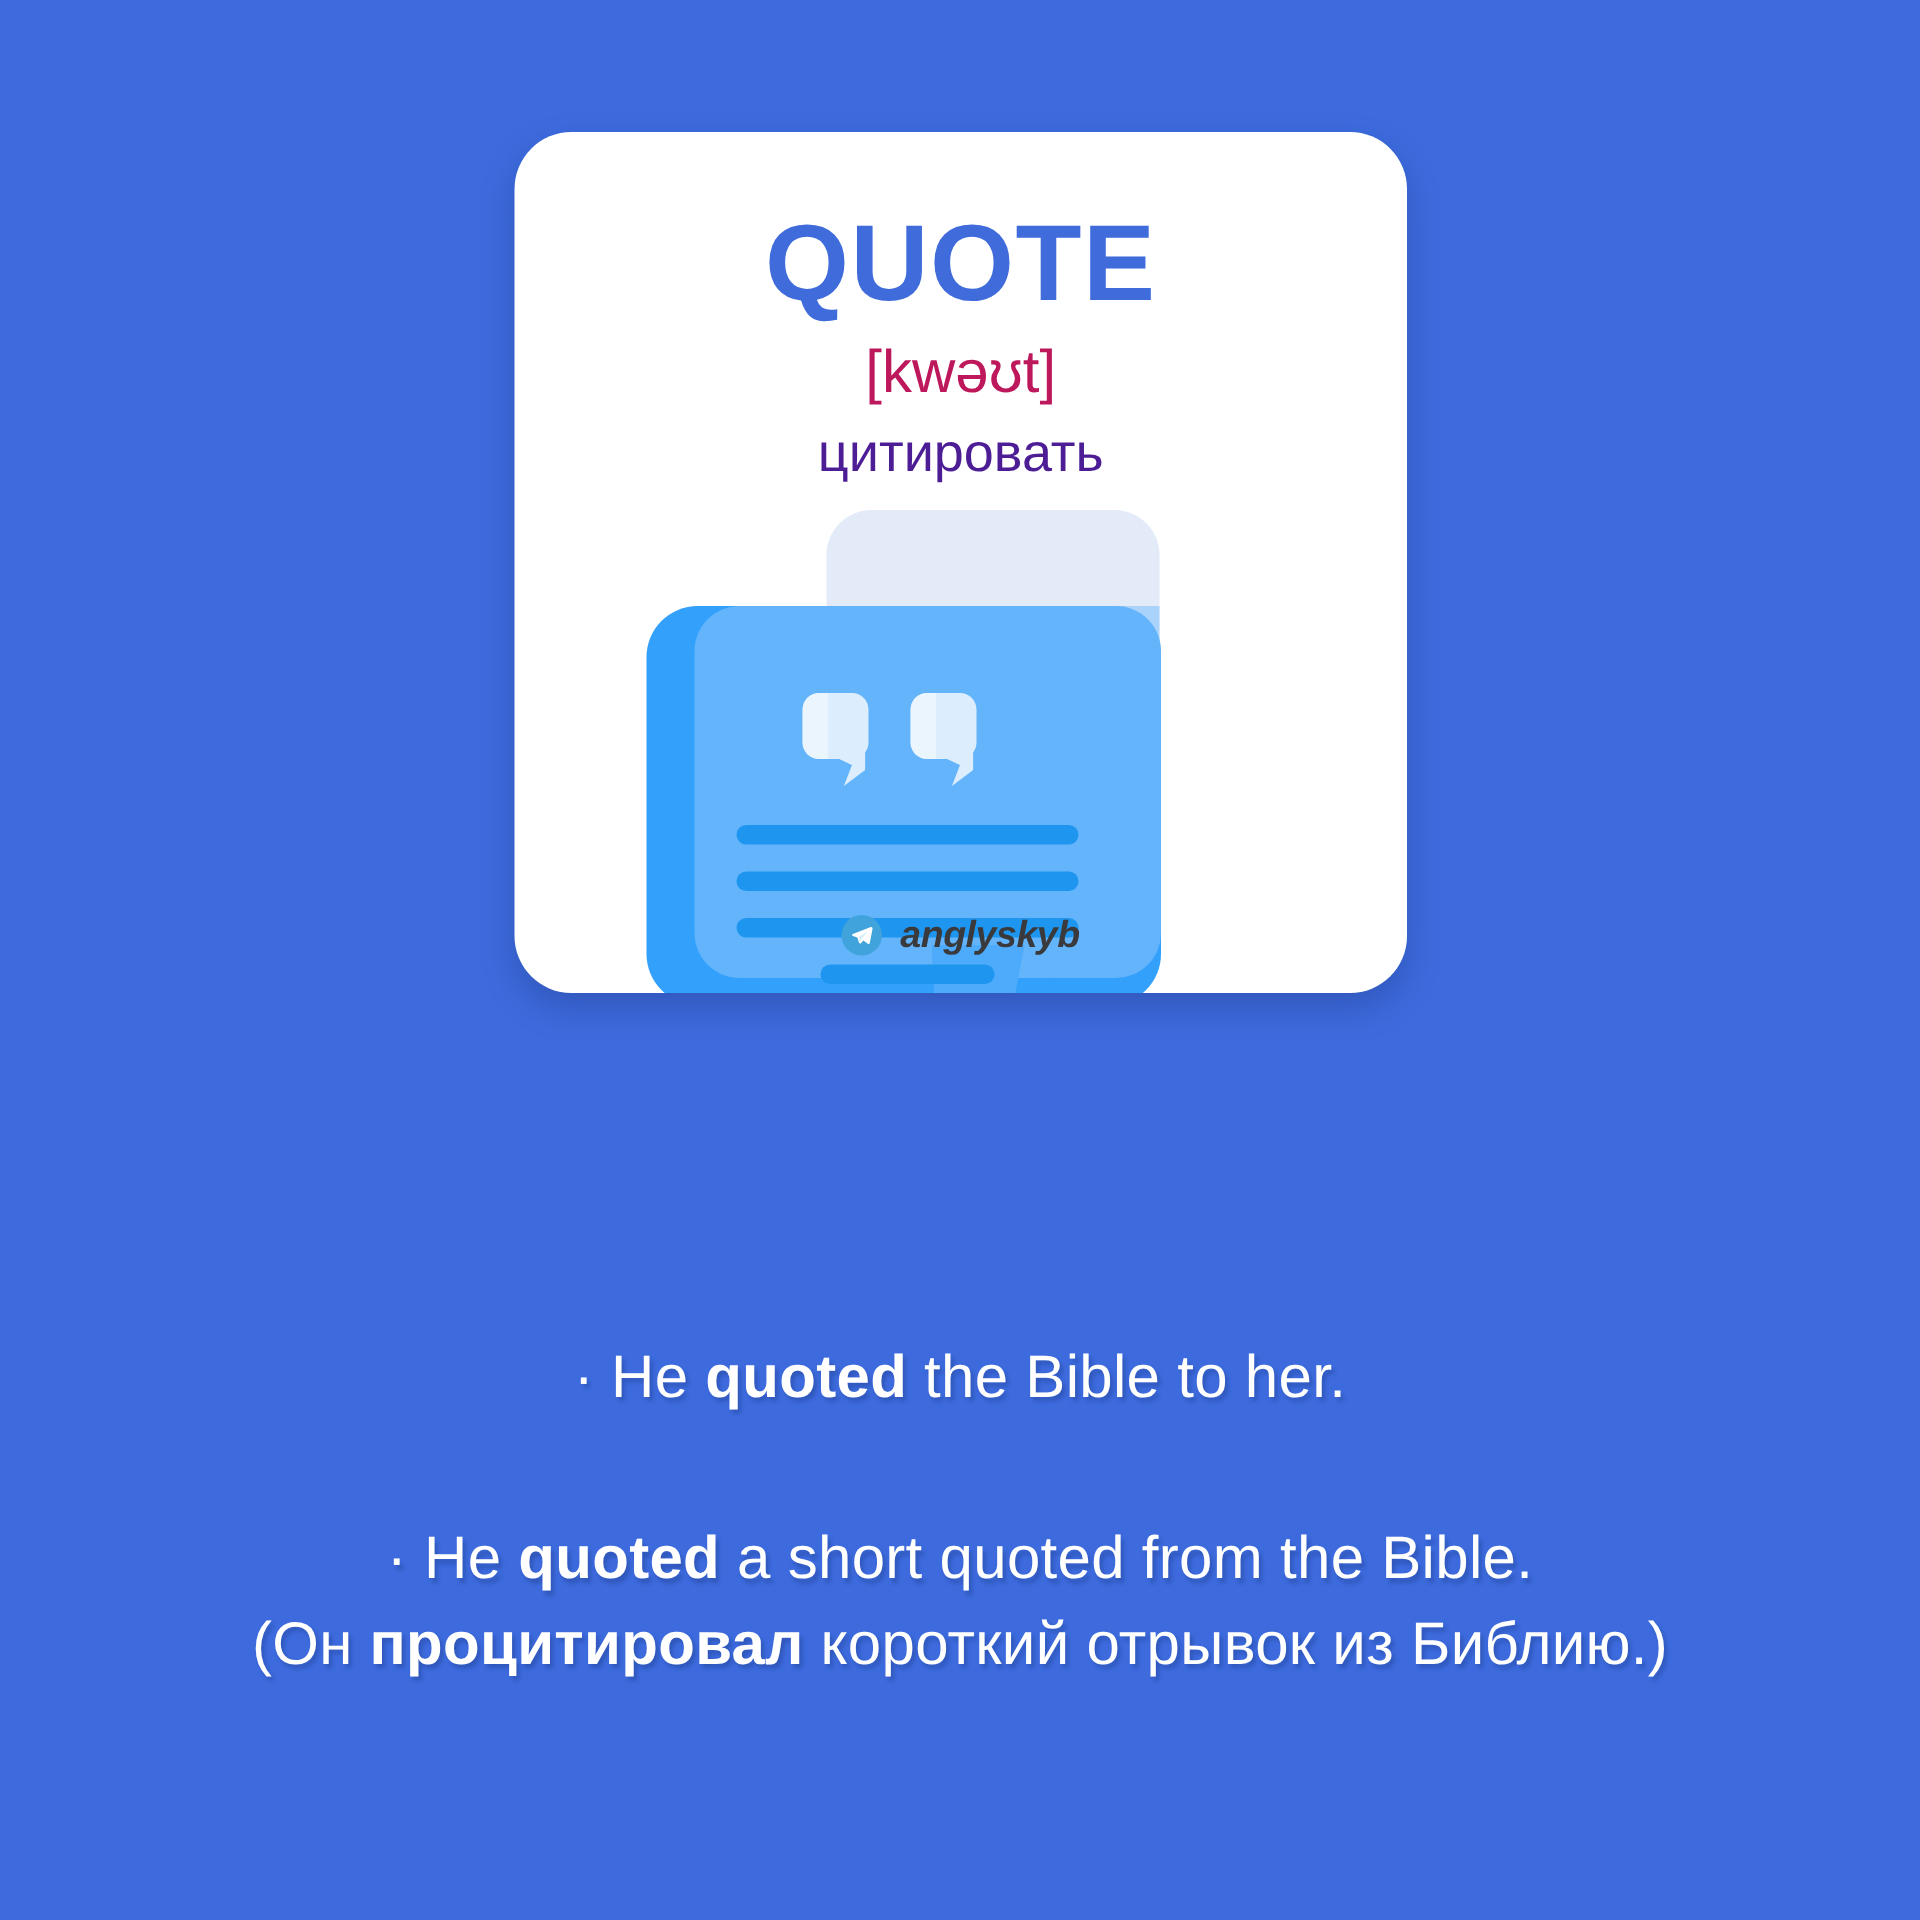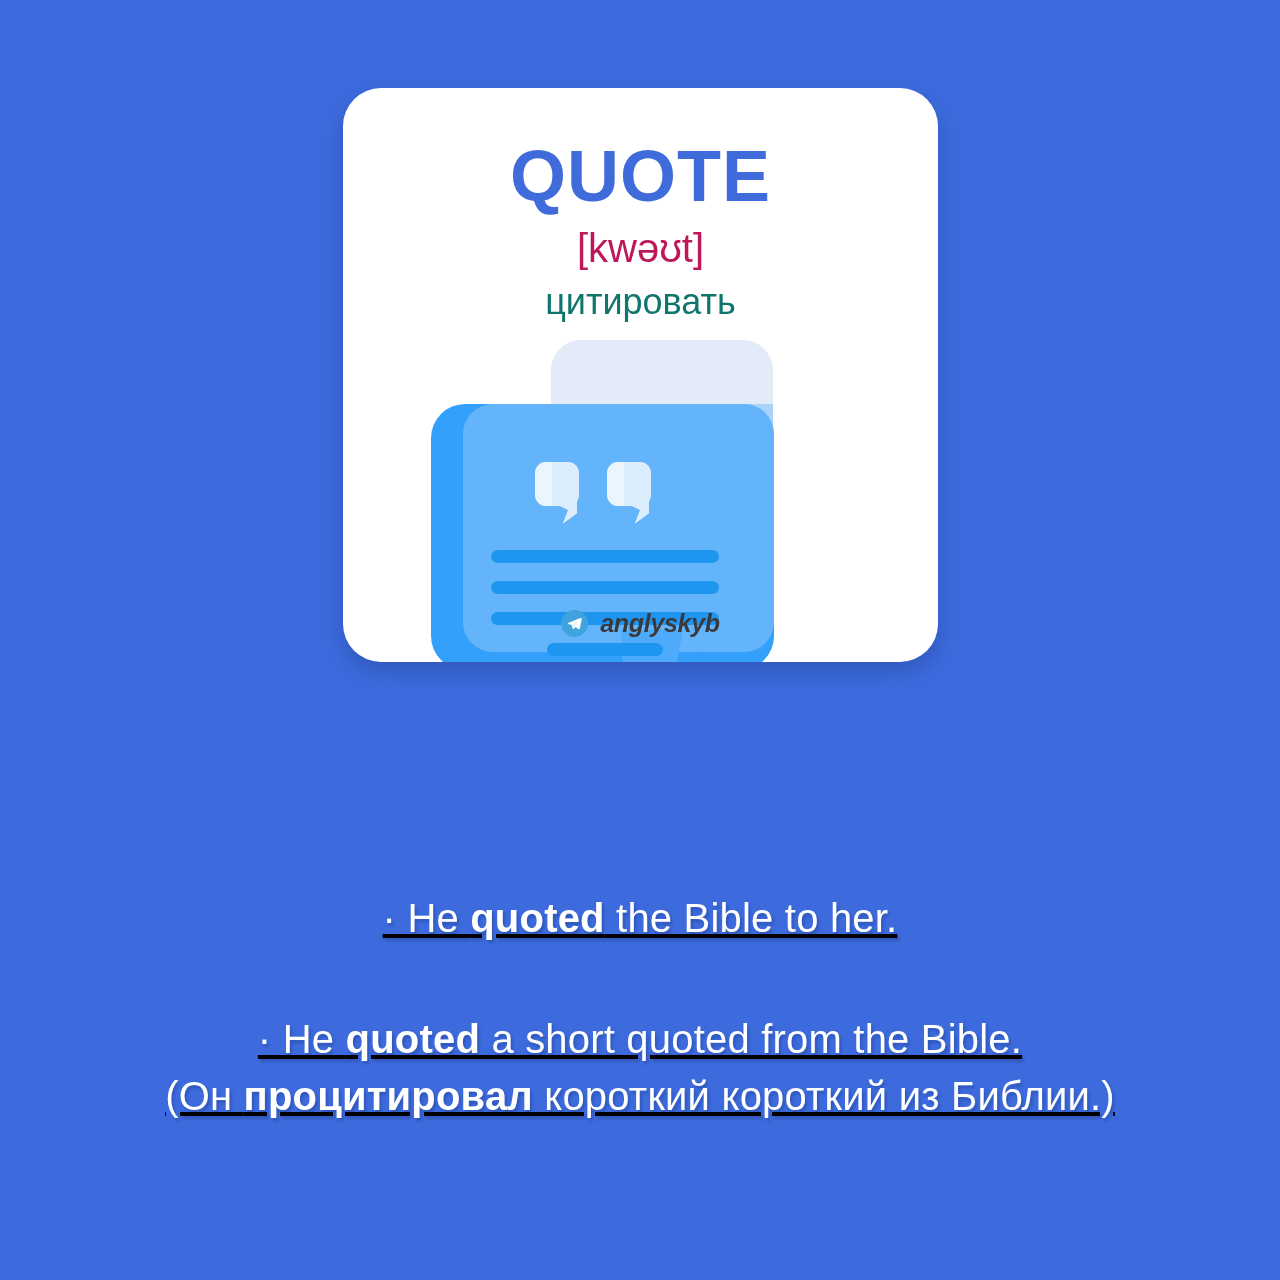--- a/index.html
+++ b/index.html
@@ -52,21 +52,21 @@
     font-weight: normal;
     line-height: 1;
   }
 
   .translation {
     position: absolute;
     top: 196px;
     left: 0;
     width: 100%;
     text-align: center;
-    color: #0f766e;
+    color: #4c1d95;
     font-size: 36px;
     font-weight: normal;
     line-height: 1;
   }
 
   
   .illustration {
     position: absolute;
     left: 78px;
     top: 252px;
@@ -199,21 +199,21 @@
   }
 
   
   .examples {
     position: absolute;
     left: 0;
     top: 890px;
     width: 1280px;
     text-align: center;
   }
-  .example-block { margin-bottom: 64px; text-decoration: underline; }
+  .example-block { margin-bottom: 64px; }
   .example-block:last-child { margin-bottom: 0; }
   .ex-line {
     color: #FFFFFF;
     font-size: 40px;
     line-height: 1.42;
     letter-spacing: 0.2px;
     text-shadow: 2px 3px 3px rgba(20, 45, 110, 0.32);
     white-space: nowrap;
   }
   .ex-line b { font-weight: bold; }
@@ -265,17 +265,17 @@
     <div class="ex-line">
       <span>· He </span><b>quoted</b><span> the Bible to her.</span>
     </div>
   </div>
 
   <div class="example-block">
     <div class="ex-line">
       <span>· He </span><b>quoted</b><span> a short quoted from the Bible.</span>
     </div>
     <div class="ex-line">
-      <span>(Он </span><b>процитировал</b><span> короткий короткий из Библии.)</span>
+      <span>(Он </span><b>процитировал</b><span> короткий отрывок из Библию.)</span>
     </div>
   </div>
 
 </div>
 
 </body></html>

